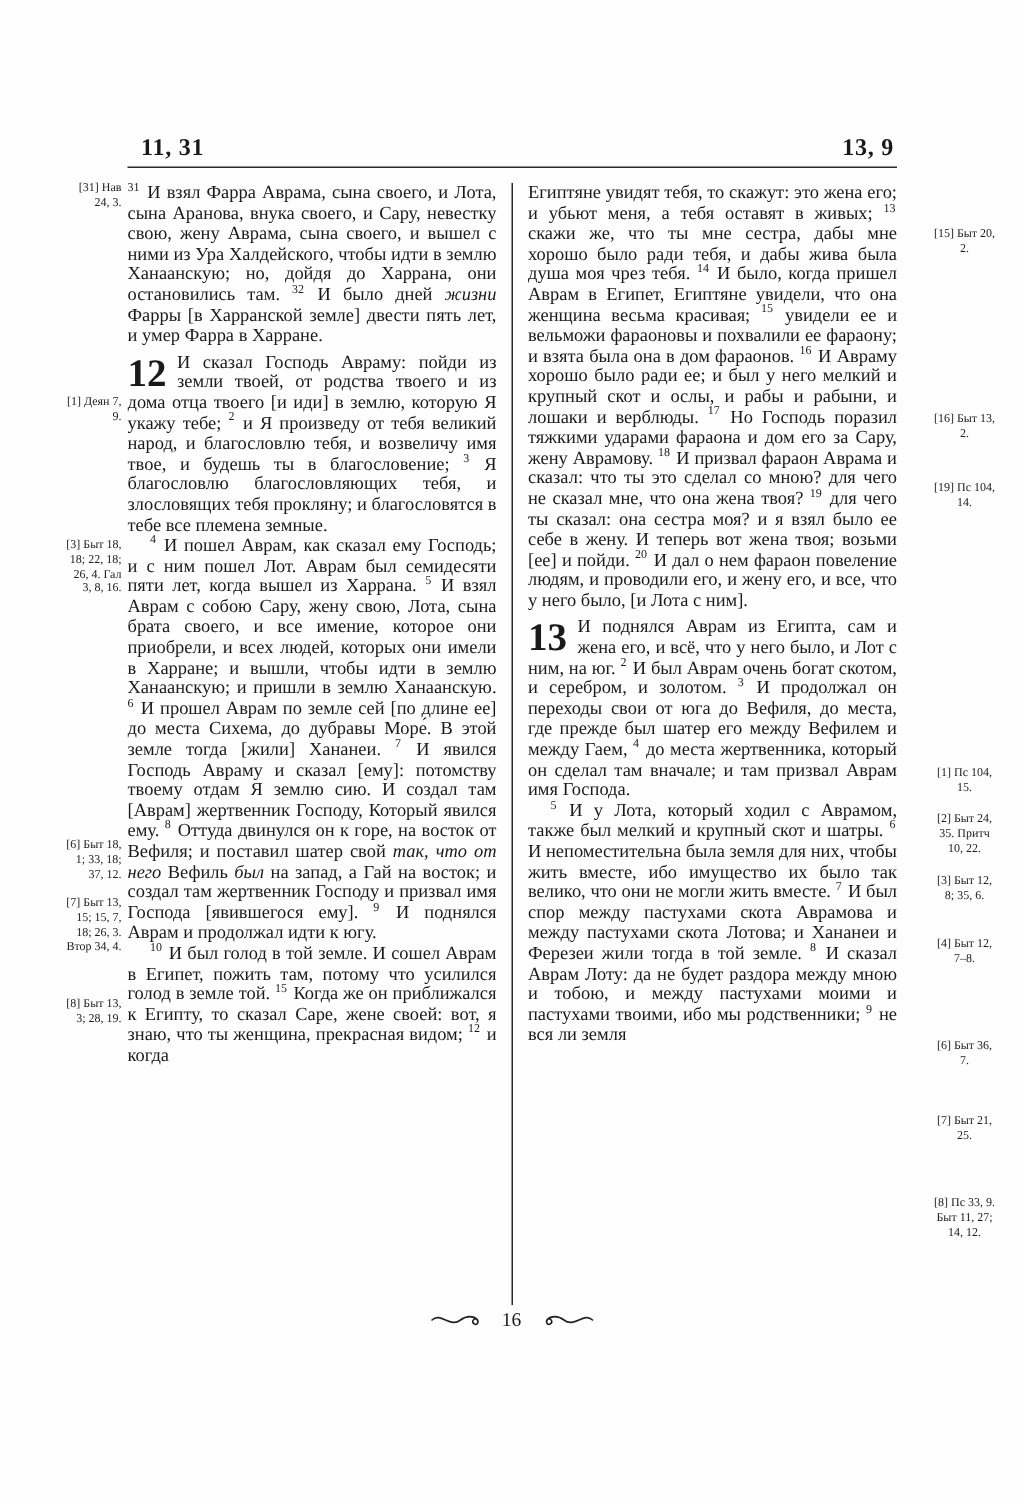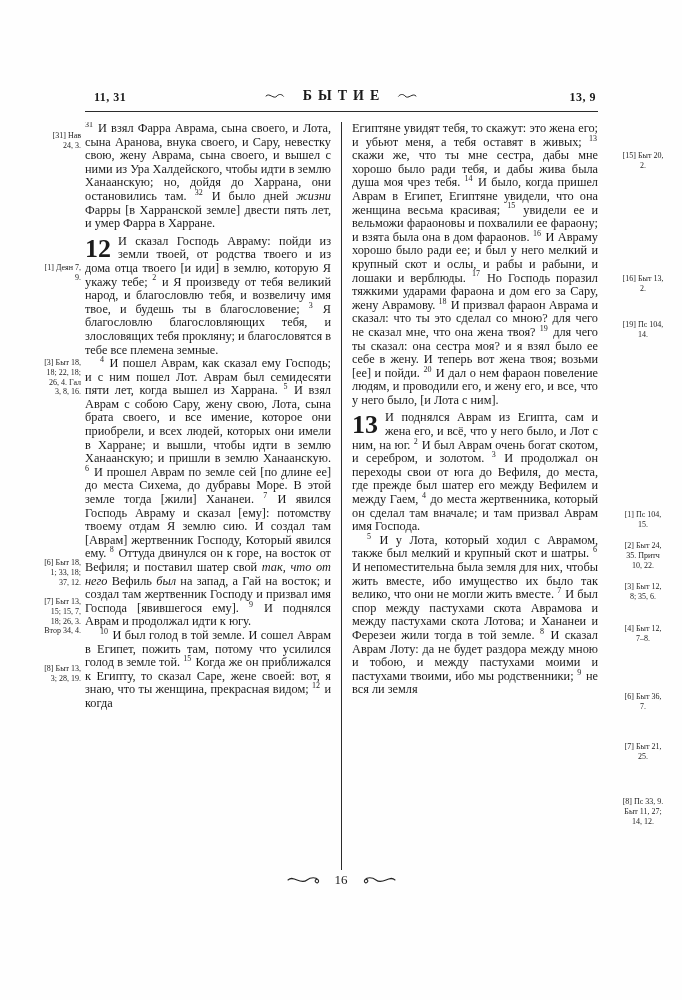--- a/index.html
+++ b/index.html
@@ -1,20 +1,20 @@
 <!DOCTYPE html>
 <html lang="ru"><head>
 <meta charset="utf-8">
 <style>
   html,body{margin:0;padding:0;background:#ffffff;}
   .page{position:relative;width:682px;height:1000px;background:#fefefe;color:#1a1a1a;
         font-family:"Liberation Serif","DejaVu Serif",serif;overflow:hidden;}
 
   
-  .hdr-ref{position:absolute;top:90px;font-size:12px;font-weight:bold;letter-spacing:.5px;}
+  .hdr-ref{position:absolute;top:90px;font-size:16px;font-weight:bold;letter-spacing:.5px;}
   .hdr-ref.left{left:94px;}
   .hdr-ref.right{right:86px;}
   .hdr-title-row{position:absolute;top:88px;left:0;right:0;display:flex;justify-content:center;align-items:center;gap:12px;}
   .book-title{font-size:14px;font-weight:bold;letter-spacing:6px;text-indent:6px;}
   .hrule{position:absolute;left:85px;width:513px;top:111px;height:1px;background:#2b2b2b;}
 
   
   .vrule{position:absolute;left:341px;top:122px;width:1px;height:748px;background:#2b2b2b;}
   .col{position:absolute;top:122px;width:246px;height:752px;overflow:hidden;
        text-align:justify;font-size:12.3px;line-height:13.6px;}
@@ -37,33 +37,24 @@
   .pagenum{font-size:13px;}
   .flourish{display:block;}
   .flip{transform:scaleX(-1);}
 </style>
 </head>
 <body>
 
 <div class="page">
 
   <span class="hdr-ref left">11, 31</span>
-  <div class="hdr-title-row">
-    <svg class="flourish" width="20" height="10" viewBox="0 0 20 10">
-      <path d="M1 5 C4.5 1, 8.5 9, 12 5 C14 2.7, 17 3.1, 18.4 5.2" fill="none" stroke="#222" stroke-width="1" stroke-linecap="round"></path>
-    </svg>
-    <span class="book-title">БЫТИЕ</span>
-    <svg class="flourish flip" width="20" height="10" viewBox="0 0 20 10">
-      <path d="M1 5 C4.5 1, 8.5 9, 12 5 C14 2.7, 17 3.1, 18.4 5.2" fill="none" stroke="#222" stroke-width="1" stroke-linecap="round"></path>
-    </svg>
-  </div>
   <span class="hdr-ref right">13, 9</span>
   <div class="hrule"></div>
 
-  <div class="mnote mnote-l" style="top:131px">[31] Нав 24, 3.</div>
+  <div class="mnote mnote-l" style="top:120px">[31] Нав 24, 3.</div>
   <div class="mnote mnote-l" style="top:263px">[1] Деян 7, 9.</div>
   <div class="mnote mnote-l" style="top:358px">[3] Быт 18, 18; 22, 18; 26, 4. Гал 3, 8, 16.</div>
   <div class="mnote mnote-l" style="top:558px">[6] Быт 18, 1; 33, 18; 37, 12.</div>
   <div class="mnote mnote-l" style="top:597px">[7] Быт 13, 15; 15, 7, 18; 26, 3. Втор 34, 4.</div>
   <div class="mnote mnote-l" style="top:664px">[8] Быт 13, 3; 28, 19.</div>
 
   <div class="mnote mnote-r" style="top:151px">[15] Быт 20, 2.</div>
   <div class="mnote mnote-r" style="top:274px">[16] Быт 13, 2.</div>
   <div class="mnote mnote-r" style="top:320px">[19] Пс 104, 14.</div>
   <div class="mnote mnote-r" style="top:510px">[1] Пс 104, 15.</div>

